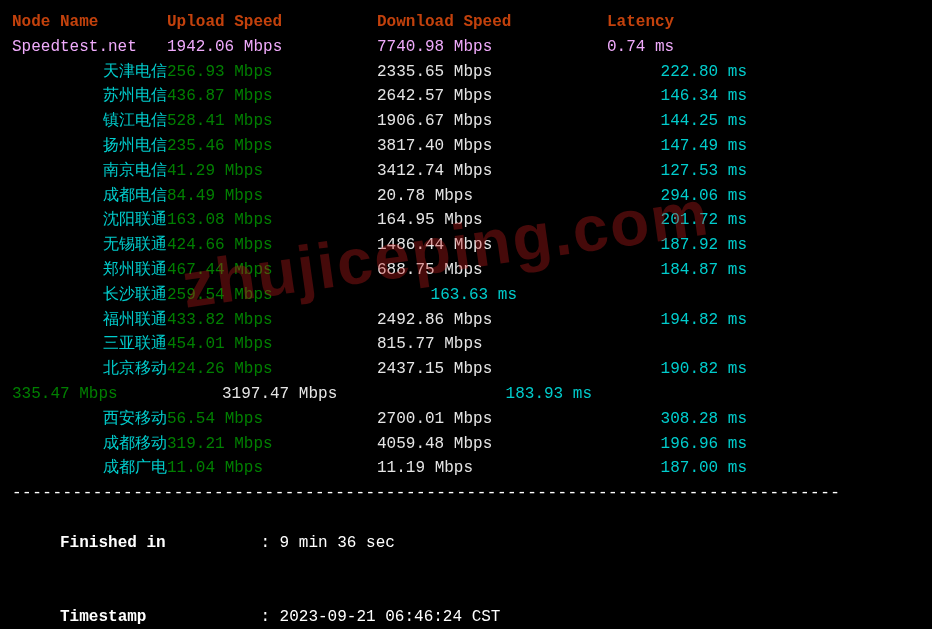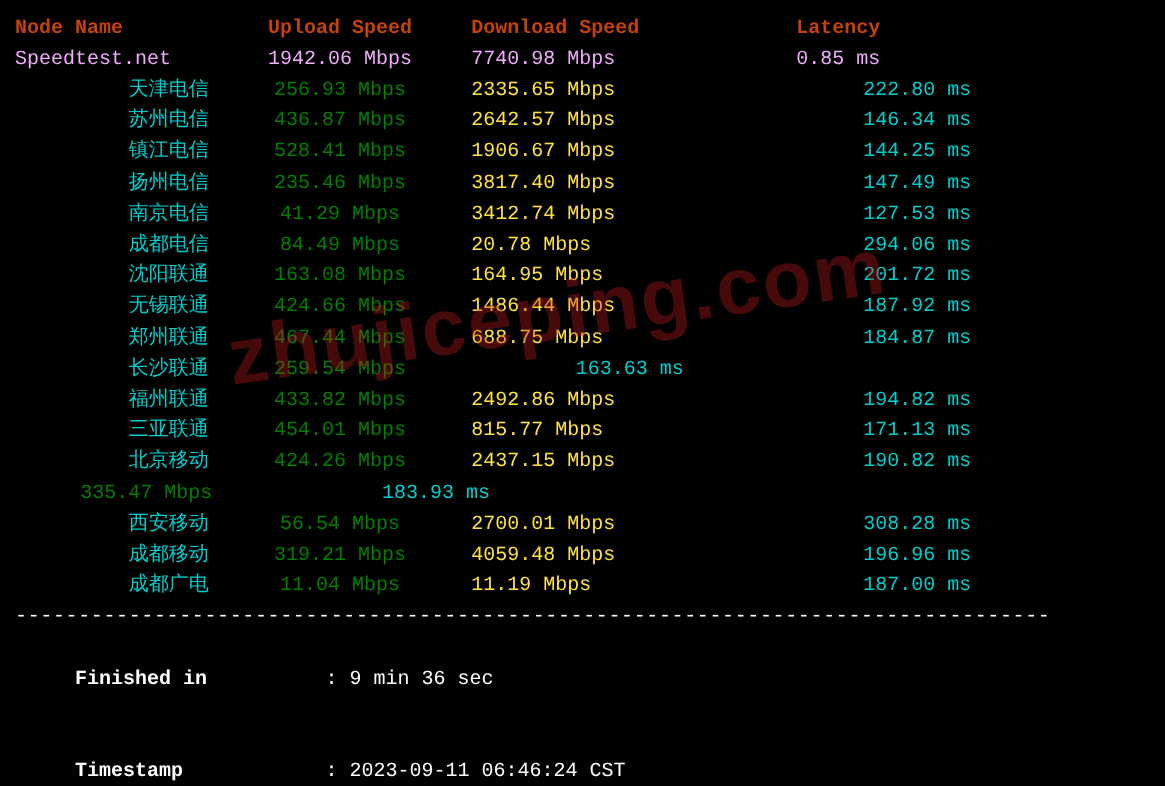--- a/index.html
+++ b/index.html
@@ -12,28 +12,28 @@
       color: #ffffff;
       width: 932px;
       box-sizing: border-box;
       position: relative;
     }
     .row {
       white-space: pre;
       display: flex;
     }
     .col-node { display: inline-block; width: 155px; }
-    .col-upload { display: inline-block; width: 210px; text-align: center; }
+    .col-upload { display: inline-block; width: 210px; }
     .col-download { display: inline-block; width: 230px; }
-    .col-latency { display: inline-block; width: 140px; margin-left: 30px; }
+    .col-latency { display: inline-block; width: 140px; }
     .header { color: #c2410c; font-weight: bold; }
     .yellow { color: #f0abfc; }
     .cyan { color: #00cdcd; text-align: right; }
     .green-dark { color: #007f00; }
-    .red { color: #fde047; }
+    .red { color: #e5e5e5; }
     .divider {
       color: #ffffff;
       white-space: pre;
       overflow: hidden;
       letter-spacing: 0.5px;
     }
     .footer-row { white-space: pre; }
     .footer-label { display: inline-block; width: 210px; font-weight: bold; }
     .watermark {
       position: absolute;
@@ -57,48 +57,48 @@
     <span class="col-node">Node Name</span>
     <span class="col-upload">Upload Speed</span>
     <span class="col-download">Download Speed</span>
     <span class="col-latency">Latency</span>
   </div>
 
   <div class="row">
     <span class="col-node yellow">Speedtest.net</span>
     <span class="col-upload yellow"><span>1942.06</span> <span>Mbps</span></span>
     <span class="col-download yellow"><span>7740.98</span> <span>Mbps</span></span>
-    <span class="col-latency yellow"><span>0.85</span> <span>ms</span></span>
+    <span class="col-latency yellow"><span>0.74</span> <span>ms</span></span>
   </div>
 
   <div id="rows-container">
       <div class="row"><span class="col-node cyan">天津电信</span><span class="col-upload green-dark"><span>256.93</span> <span>Mbps</span></span><span class="col-download red"><span>2335.65</span> <span>Mbps</span></span><span class="col-latency cyan"><span>222.80</span> <span>ms</span></span></div>
       <div class="row"><span class="col-node cyan">苏州电信</span><span class="col-upload green-dark"><span>436.87</span> <span>Mbps</span></span><span class="col-download red"><span>2642.57</span> <span>Mbps</span></span><span class="col-latency cyan"><span>146.34</span> <span>ms</span></span></div>
       <div class="row"><span class="col-node cyan">镇江电信</span><span class="col-upload green-dark"><span>528.41</span> <span>Mbps</span></span><span class="col-download red"><span>1906.67</span> <span>Mbps</span></span><span class="col-latency cyan"><span>144.25</span> <span>ms</span></span></div>
       <div class="row"><span class="col-node cyan">扬州电信</span><span class="col-upload green-dark"><span>235.46</span> <span>Mbps</span></span><span class="col-download red"><span>3817.40</span> <span>Mbps</span></span><span class="col-latency cyan"><span>147.49</span> <span>ms</span></span></div>
       <div class="row"><span class="col-node cyan">南京电信</span><span class="col-upload green-dark"><span>41.29</span> <span>Mbps</span></span><span class="col-download red"><span>3412.74</span> <span>Mbps</span></span><span class="col-latency cyan"><span>127.53</span> <span>ms</span></span></div>
       <div class="row"><span class="col-node cyan">成都电信</span><span class="col-upload green-dark"><span>84.49</span> <span>Mbps</span></span><span class="col-download red"><span>20.78</span> <span>Mbps</span></span><span class="col-latency cyan"><span>294.06</span> <span>ms</span></span></div>
       <div class="row"><span class="col-node cyan">沈阳联通</span><span class="col-upload green-dark"><span>163.08</span> <span>Mbps</span></span><span class="col-download red"><span>164.95</span> <span>Mbps</span></span><span class="col-latency cyan"><span>201.72</span> <span>ms</span></span></div>
       <div class="row"><span class="col-node cyan">无锡联通</span><span class="col-upload green-dark"><span>424.66</span> <span>Mbps</span></span><span class="col-download red"><span>1486.44</span> <span>Mbps</span></span><span class="col-latency cyan"><span>187.92</span> <span>ms</span></span></div>
       <div class="row"><span class="col-node cyan">郑州联通</span><span class="col-upload green-dark"><span>467.44</span> <span>Mbps</span></span><span class="col-download red"><span>688.75</span> <span>Mbps</span></span><span class="col-latency cyan"><span>184.87</span> <span>ms</span></span></div>
       <div class="row"><span class="col-node cyan">长沙联通</span><span class="col-upload green-dark"><span>259.54</span> <span>Mbps</span></span><span class="col-latency cyan"><span>163.63</span> <span>ms</span></span></div>
       <div class="row"><span class="col-node cyan">福州联通</span><span class="col-upload green-dark"><span>433.82</span> <span>Mbps</span></span><span class="col-download red"><span>2492.86</span> <span>Mbps</span></span><span class="col-latency cyan"><span>194.82</span> <span>ms</span></span></div>
-      <div class="row"><span class="col-node cyan">三亚联通</span><span class="col-upload green-dark"><span>454.01</span> <span>Mbps</span></span><span class="col-download red"><span>815.77</span> <span>Mbps</span></span><span class="col-latency cyan"><span>171.13</span> <span>ms</span></span></div>
+      <div class="row"><span class="col-node cyan">三亚联通</span><span class="col-upload green-dark"><span>454.01</span> <span>Mbps</span></span><span class="col-download red"><span>815.77</span> <span>Mbps</span></span></div>
       <div class="row"><span class="col-node cyan">北京移动</span><span class="col-upload green-dark"><span>424.26</span> <span>Mbps</span></span><span class="col-download red"><span>2437.15</span> <span>Mbps</span></span><span class="col-latency cyan"><span>190.82</span> <span>ms</span></span></div>
-      <div class="row"><span class="col-upload green-dark"><span>335.47</span> <span>Mbps</span></span><span class="col-latency cyan"><span>183.93</span> <span>ms</span></span></div>
+      <div class="row"><span class="col-upload green-dark"><span>335.47</span> <span>Mbps</span></span><span class="col-download red"><span>3197.47</span> <span>Mbps</span></span><span class="col-latency cyan"><span>183.93</span> <span>ms</span></span></div>
       <div class="row"><span class="col-node cyan">西安移动</span><span class="col-upload green-dark"><span>56.54</span> <span>Mbps</span></span><span class="col-download red"><span>2700.01</span> <span>Mbps</span></span><span class="col-latency cyan"><span>308.28</span> <span>ms</span></span></div>
       <div class="row"><span class="col-node cyan">成都移动</span><span class="col-upload green-dark"><span>319.21</span> <span>Mbps</span></span><span class="col-download red"><span>4059.48</span> <span>Mbps</span></span><span class="col-latency cyan"><span>196.96</span> <span>ms</span></span></div>
       <div class="row"><span class="col-node cyan">成都广电</span><span class="col-upload green-dark"><span>11.04</span> <span>Mbps</span></span><span class="col-download red"><span>11.19</span> <span>Mbps</span></span><span class="col-latency cyan"><span>187.00</span> <span>ms</span></span></div>
     </div>
 
   <div class="divider">----------------------------------------------------------------------------------</div>
 
   <div class="footer-row">
     <span class="footer-label"> <span>Finished in</span></span><span>: <span>9 min 36 sec</span></span>
   </div>
 
   <div class="footer-row">
-    <span class="footer-label"> <span>Timestamp</span></span><span>: <span>2023-09-11 06:46:24 CST</span></span>
+    <span class="footer-label"> <span>Timestamp</span></span><span>: <span>2023-09-21 06:46:24 CST</span></span>
   </div>
 
 </div>
 
 <div class="watermark">zhujiceping.com</div>
 
 </body></html>

